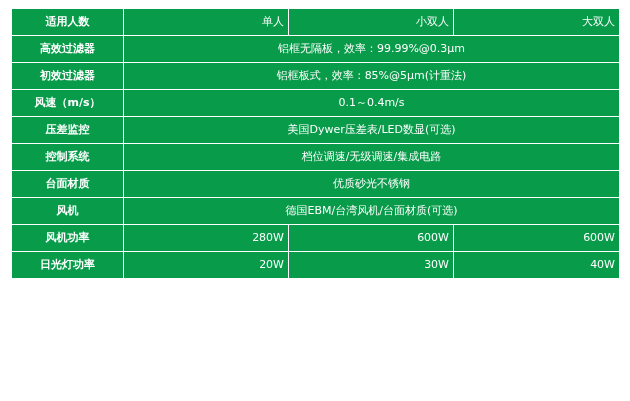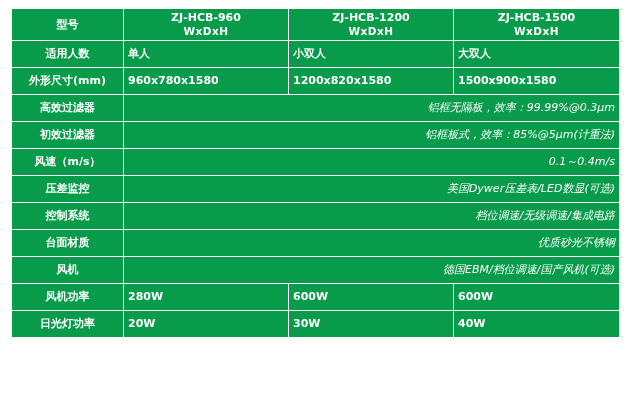--- a/index.html
+++ b/index.html
@@ -41,72 +41,49 @@
     font-weight: bold;
     letter-spacing: 0.5px;
   }
   .rowlabel {
     text-align: center;
     font-weight: bold;
     font-size: 11.5px;
     width: 112px;
   }
   .val {
-    text-align: left;
-    font-weight: bold;
+    text-align: right;
   }
   .val-left {
-    text-align: right;
+    text-align: center;
     padding-left: 8px;
-    font-style: italic;
   }
   .col-a { width: 165px; }
   .col-b { width: 165px; }
   .col-c { width: 166px; }
 </style>
 </head>
 <body>
 
 <table class="spec-table">
   <colgroup>
     <col style="width:112px">
     <col class="col-a">
     <col class="col-b">
     <col class="col-c">
   </colgroup>
   <tbody>
-    <tr>
-      <td class="hdr">型号</td>
-      <td class="hdr">
-        <span>ZJ-HCB-960</span>
-        <span class="sub">WxDxH</span>
-      </td>
-      <td class="hdr">
-        <span>ZJ-HCB-1200</span>
-        <span class="sub">WxDxH</span>
-      </td>
-      <td class="hdr">
-        <span>ZJ-HCB-1500</span>
-        <span class="sub">WxDxH</span>
-      </td>
-    </tr>
 
     <tr>
       <td class="rowlabel">适用人数</td>
       <td class="val">单人</td>
       <td class="val">小双人</td>
       <td class="val">大双人</td>
     </tr>
 
-    <tr>
-      <td class="rowlabel">外形尺寸(mm)</td>
-      <td class="val">960x780x1580</td>
-      <td class="val">1200x820x1580</td>
-      <td class="val">1500x900x1580</td>
-    </tr>
 
 
     <tr>
       <td class="rowlabel">高效过滤器</td>
       <td class="val-left" colspan="3">铝框无隔板，效率：99.99%@0.3μm</td>
     </tr>
 
     <tr>
       <td class="rowlabel">初效过滤器</td>
       <td class="val-left" colspan="3">铝框板式，效率：85%@5μm(计重法)</td>
@@ -129,21 +106,21 @@
 
 
 
     <tr>
       <td class="rowlabel">台面材质</td>
       <td class="val-left" colspan="3">优质砂光不锈钢</td>
     </tr>
 
     <tr>
       <td class="rowlabel">风机</td>
-      <td class="val-left" colspan="3">德国EBM/档位调速/国产风机(可选)</td>
+      <td class="val-left" colspan="3">德国EBM/台湾风机/台面材质(可选)</td>
     </tr>
 
     <tr>
       <td class="rowlabel">风机功率</td>
       <td class="val">280W</td>
       <td class="val">600W</td>
       <td class="val">600W</td>
     </tr>
 
     <tr>

